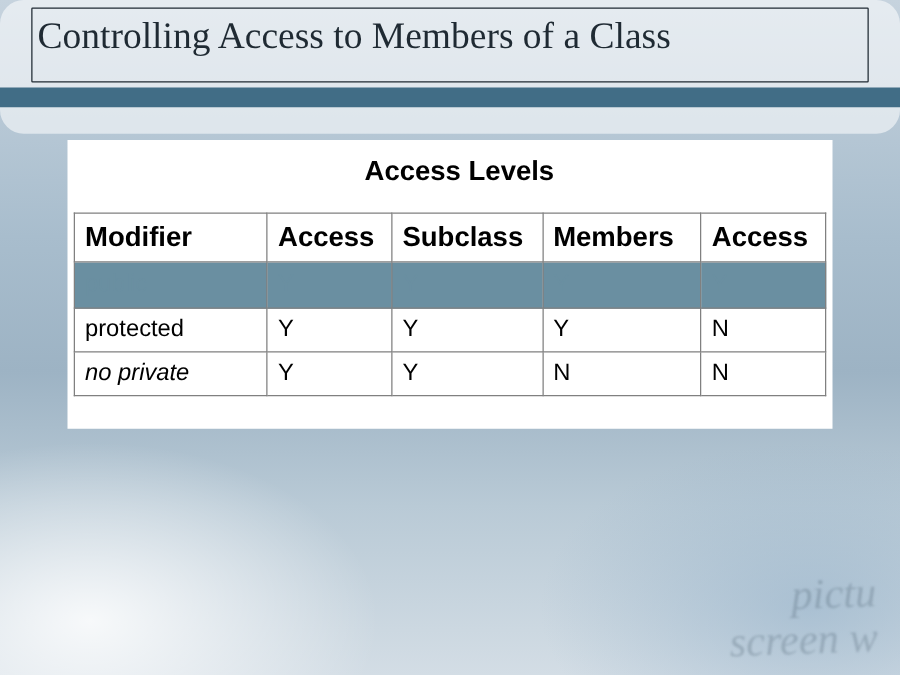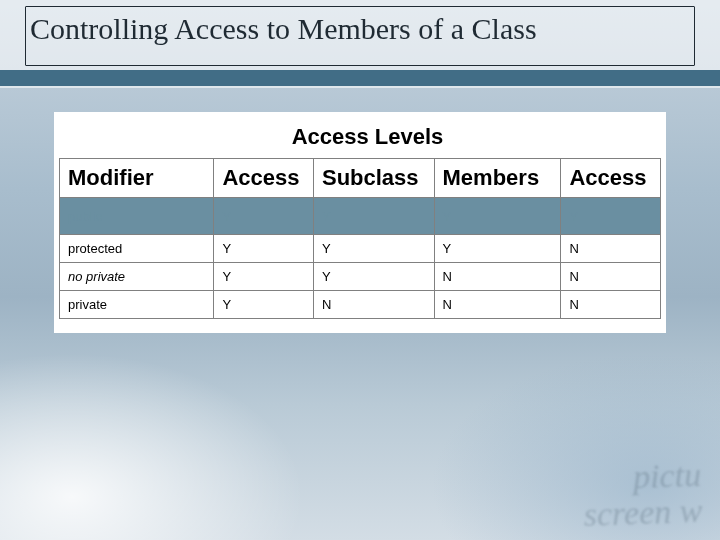--- a/index.html
+++ b/index.html
@@ -15,22 +15,23 @@
     width: 720px;
     height: 540px;
     background:
       radial-gradient(ellipse 420px 260px at 10% 92%, rgba(255,255,255,0.85) 0%, rgba(255,255,255,0) 55%),
       radial-gradient(ellipse 360px 220px at 90% 90%, rgba(145,175,200,0.55) 0%, rgba(145,175,200,0) 60%),
       linear-gradient(180deg, #c6d3de 0%, #a8bdcd 35%, #9db3c4 55%, #b9cad6 75%, #d3dde5 100%);
   }
   .title-wrap {
     position: absolute;
     left: 0; right: 0; top: 0;
-    height: 88px;
+    height: 107px;
     background: rgba(255,255,255,0.55);
+    border-radius: 19px;
   }
   .title {
     position: absolute;
     left: 30px;
     top: 12px;
     font-family: "Times New Roman", Times, serif;
     font-size: 30px;
     color: #1f2a33;
   }
   .title-outline {
@@ -69,28 +70,28 @@
   .caption {
     font-weight: bold;
     font-size: 22px;
     text-align: center;
     color: #000;
     padding: 4px 0 8px 15px;
   }
   table {
     border-collapse: collapse;
     width: 602px;
-    margin: 0 auto;
+    margin: 12px auto;
     padding-left: 16px;
   }
   th, td {
     border: 1px solid #808080;
     text-align: left;
     vertical-align: middle;
-    font-size: 13px;
+    font-size: 19px;
     color: #000;
   }
   th {
     font-weight: bold;
     padding: 6px 8px 6px 8px;
     font-size: 22px;
   }
   td {
     padding: 6px 8px;
   }
@@ -169,27 +170,20 @@
         <td>Y</td>
         <td>N</td>
       </tr>
       <tr>
         <td class="italic">no private</td>
         <td>Y</td>
         <td>Y</td>
         <td>N</td>
         <td>N</td>
       </tr>
-      <tr>
-        <td>private</td>
-        <td>Y</td>
-        <td>N</td>
-        <td>N</td>
-        <td>N</td>
-      </tr>
     </tbody>
       </table>
   </div>
 
   <div class="wmk">
     <div>pictu</div>
     <div>screen w</div>
   </div>
 
 </div>

